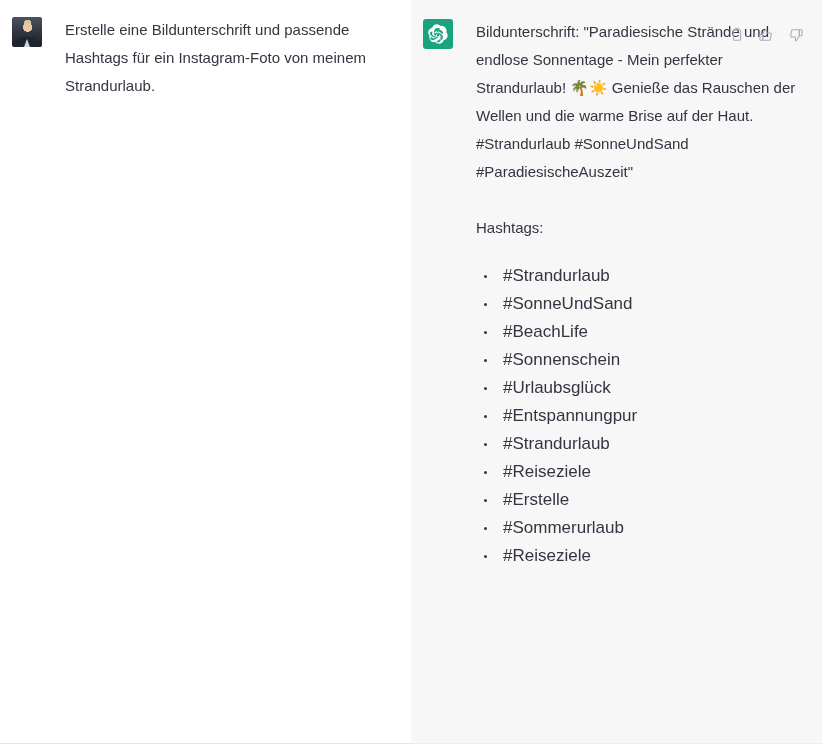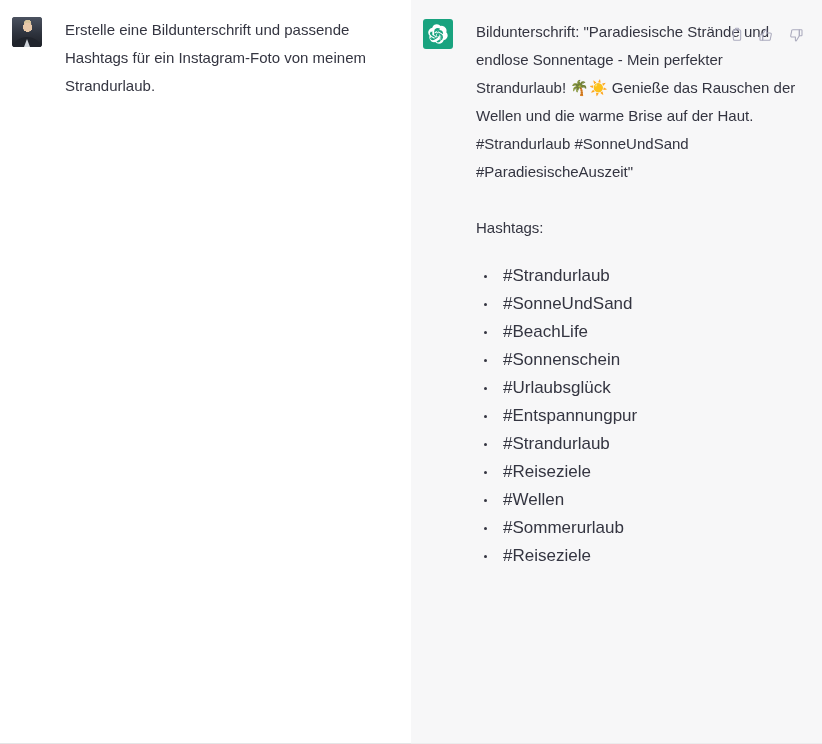--- a/index.html
+++ b/index.html
@@ -209,21 +209,21 @@
 
         <ul class="hashtag-list">
           <li>#Strandurlaub</li>
           <li>#SonneUndSand</li>
           <li>#BeachLife</li>
           <li>#Sonnenschein</li>
           <li>#Urlaubsglück</li>
           <li>#Entspannungpur</li>
           <li>#Strandurlaub</li>
           <li>#Reiseziele</li>
-          <li>#Wellen</li>
+          <li>#Erstelle</li>
           <li>#Sommerurlaub</li>
           <li>#Reiseziele</li>
         </ul>
       </div>
     </div>
 
     <div class="actions">
       <button class="action-btn" title="Copy">
         <svg viewBox="0 0 24 24" aria-hidden="true">
           <rect x="8" y="4" width="11" height="16" rx="2"></rect>

